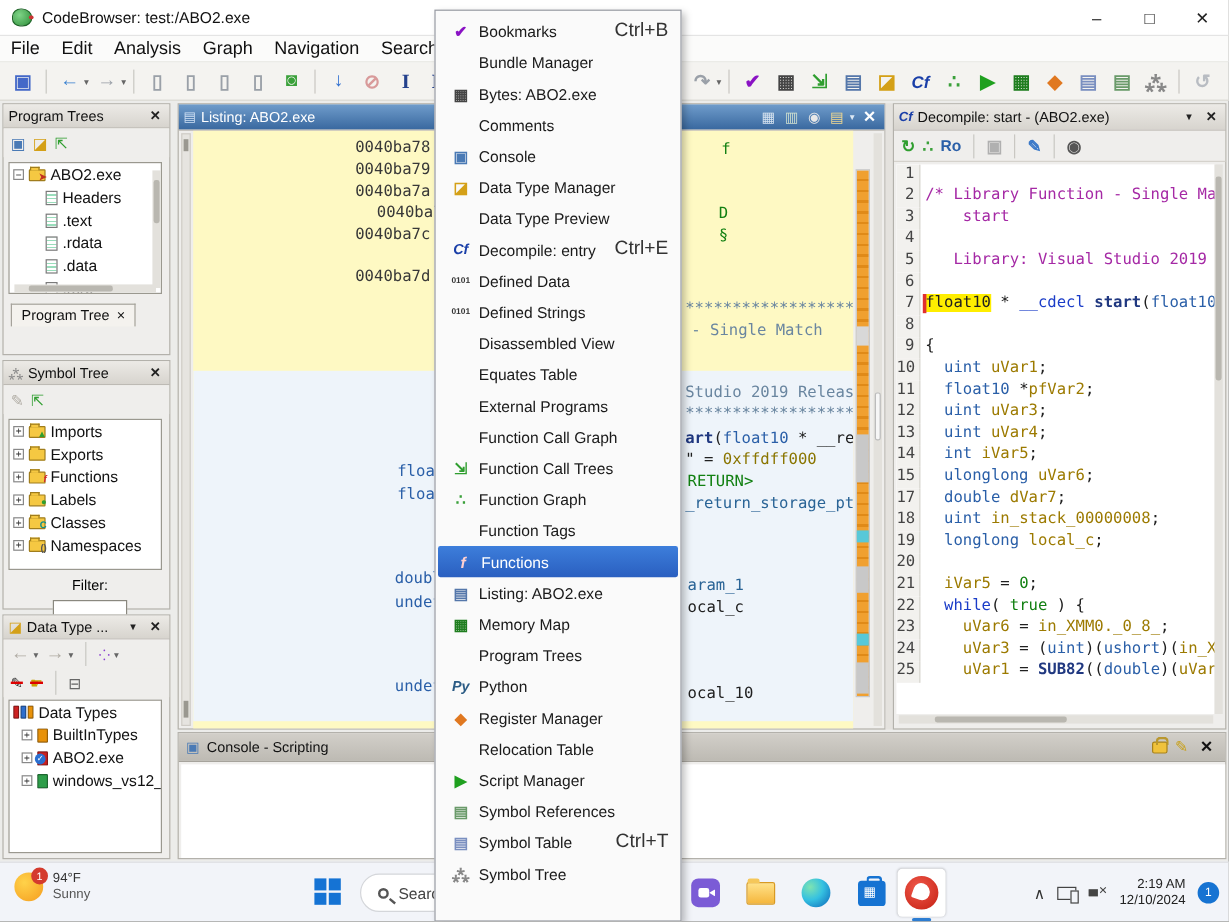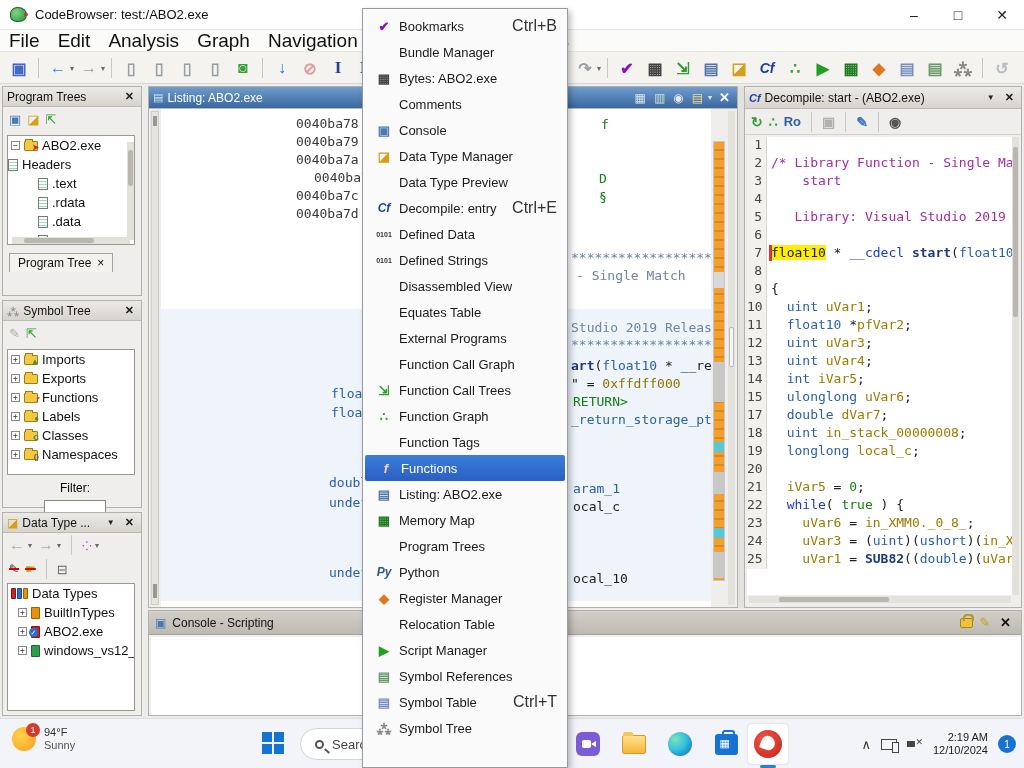--- a/index.html
+++ b/index.html
@@ -8,21 +8,21 @@
 
   
   .titlebar { position:absolute; left:0; top:0; width:1024px; height:30px; background:#fff; border-bottom:1px solid #e4e4e4; display:flex; align-items:center; }
   .dragon { width:17px; height:15px; margin-left:10px; border-radius:50% 60% 55% 45%; background:radial-gradient(circle at 35% 35%, #7fd487, #2e8f3a); border:1px solid #1d6427; position:relative; }
   .dragon::after{content:"";position:absolute;right:-2px;top:5px;width:4px;height:3px;background:#c33;border-radius:2px;}
   .wtitle { margin-left:8px; font-size:13px; color:#111; }
   .wbtns { margin-left:auto; display:flex; }
   .wbtn { width:44px; height:29px; display:flex; align-items:center; justify-content:center; font-size:14px; color:#222; }
 
   
-  .menubar { position:absolute; left:0; top:30px; width:1024px; height:22px; background:#fbfbfa; display:flex; align-items:center; font-size:19px; color:#111; border-bottom:1px solid #e7e6e3;}
+  .menubar { position:absolute; left:0; top:30px; width:1024px; height:22px; background:#fbfbfa; display:flex; align-items:center; font-size:15px; color:#111; border-bottom:1px solid #e7e6e3;}
   .mitem { padding:2px 9px; }
 
   
   .toolbar { position:absolute; left:0; top:52px; width:1024px; height:32px; background:#f4f3f0; border-bottom:1px solid #d9d7d2; }
   .tbgrp { position:absolute; top:0; height:32px; display:flex; align-items:center; gap:2px; }
   .tbi { width:26px; height:26px; display:flex; align-items:center; justify-content:center; font-size:16px; font-weight:bold; }
   .tbi.serif { font-family:"Liberation Serif", serif; font-size:17px; }
   .tbsep { width:1px; height:20px; background:#c9c7c2; margin:0 4px; }
   .caret { font-size:8px; color:#666; margin-left:-3px; }
 
@@ -209,21 +209,21 @@
       <div class="scroll-h" style="left:4px; bottom:0; width:118px;">
           <div class="thumb" style="left:12px;width:70px;"></div>
         </div>
     <div class="trow" style="padding-left: 3px;">
           <span class="exp">−</span>
           <span class="fld">
             <span class="fmark" style="color: rgb(192, 48, 32);">➤</span>
           </span>
           <span>ABO2.exe</span>
         </div>
-        <div class="trow" style="">
+        <div class="trow" style="padding-left: 30px;">
           <span class="pg"></span>
           <span>Headers</span>
         </div>
         <div class="trow" style="padding-left: 30px;">
           <span class="pg"></span>
           <span>.text</span>
         </div>
         <div class="trow" style="padding-left: 30px;">
           <span class="pg"></span>
           <span>.rdata</span>
@@ -370,28 +370,28 @@
           <span class="caret" style="color: rgb(220, 232, 244);">▾</span>
         </span>
       <span class="pbtn" style="font-weight:bold;font-size:13px;">✕</span>
     </div>
 
     <div style="position:absolute;left:2px;top:24px;width:8px;height:494px;background:#e6e4e0;border:1px solid #cfccc6;">
       <div style="position:absolute;left:1px;top:4px;width:4px;height:10px;background:#9a9890;"></div>
       <div style="position:absolute;left:1px;bottom:6px;width:4px;height:14px;background:#9a9890;"></div>
     </div>
 
-    <div id="listing-content" style="position:absolute;left:12px;top:22px;width:550px;height:498px;background:#ffffff;overflow:hidden;">
+    <div id="listing-content" style="position:absolute;left:12px;top:22px;width:550px;height:498px;background:#fef9c3;overflow:hidden;">
       <div style="position:absolute;left:0;top:200px;width:550px;height:292px;background:#eef4fa;"></div>
     <div class="frag" style="left: 135px; top: 7px;"><span class="tk-addr">0040ba78</span></div>
         <div class="frag" style="left: 135px; top: 25px;"><span class="tk-addr">0040ba79</span></div>
         <div class="frag" style="left: 135px; top: 43px;"><span class="tk-addr">0040ba7a</span></div>
         <div class="frag" style="left: 153px; top: 61px; text-align: center;"><span class="tk-addr">0040ba7b</span></div>
         <div class="frag" style="left: 135px; top: 79px;"><span class="tk-addr">0040ba7c</span></div>
-        <div class="frag" style="left: 135px; top: 97px;"><span class="tk-addr">0040ba7d</span></div>
+        <div class="frag" style="left: 135px; top: 114px;"><span class="tk-addr">0040ba7d</span></div>
         <div class="frag" style="left: 440px; top: 8px;"><span class="tk-ascii">f</span></div>
         <div class="frag" style="left: 438px; top: 62px;"><span class="tk-ascii">D</span></div>
         <div class="frag" style="left: 438px; top: 80px;"><span class="tk-ascii">§</span></div>
         <div class="frag" style="left: 410px; top: 141px;"><span class="tk-cmt2">************************</span></div>
         <div class="frag" style="left: 415px; top: 159px;"><span class="tk-cmt2">- Single Match</span></div>
         <div class="frag" style="left: 410px; top: 211px;"><span class="tk-cmt2">Studio 2019 Release</span></div>
         <div class="frag" style="left: 410px; top: 228px;"><span class="tk-cmt2">***********************</span></div>
         <div class="frag" style="left: 410px; top: 249px;"><span class="tk-fn">art</span><span class="tk-pl">(</span><span class="tk-ty">float10</span><span class="tk-pl"> * __retu</span></div>
         <div class="frag" style="left: 410px; top: 267px;"><span class="tk-pl">" = </span><span class="tk-hex">0xffdff000</span></div>
         <div class="frag" style="left: 412px; top: 285px;"><span class="tk-cst">RETURN&gt;</span></div>

